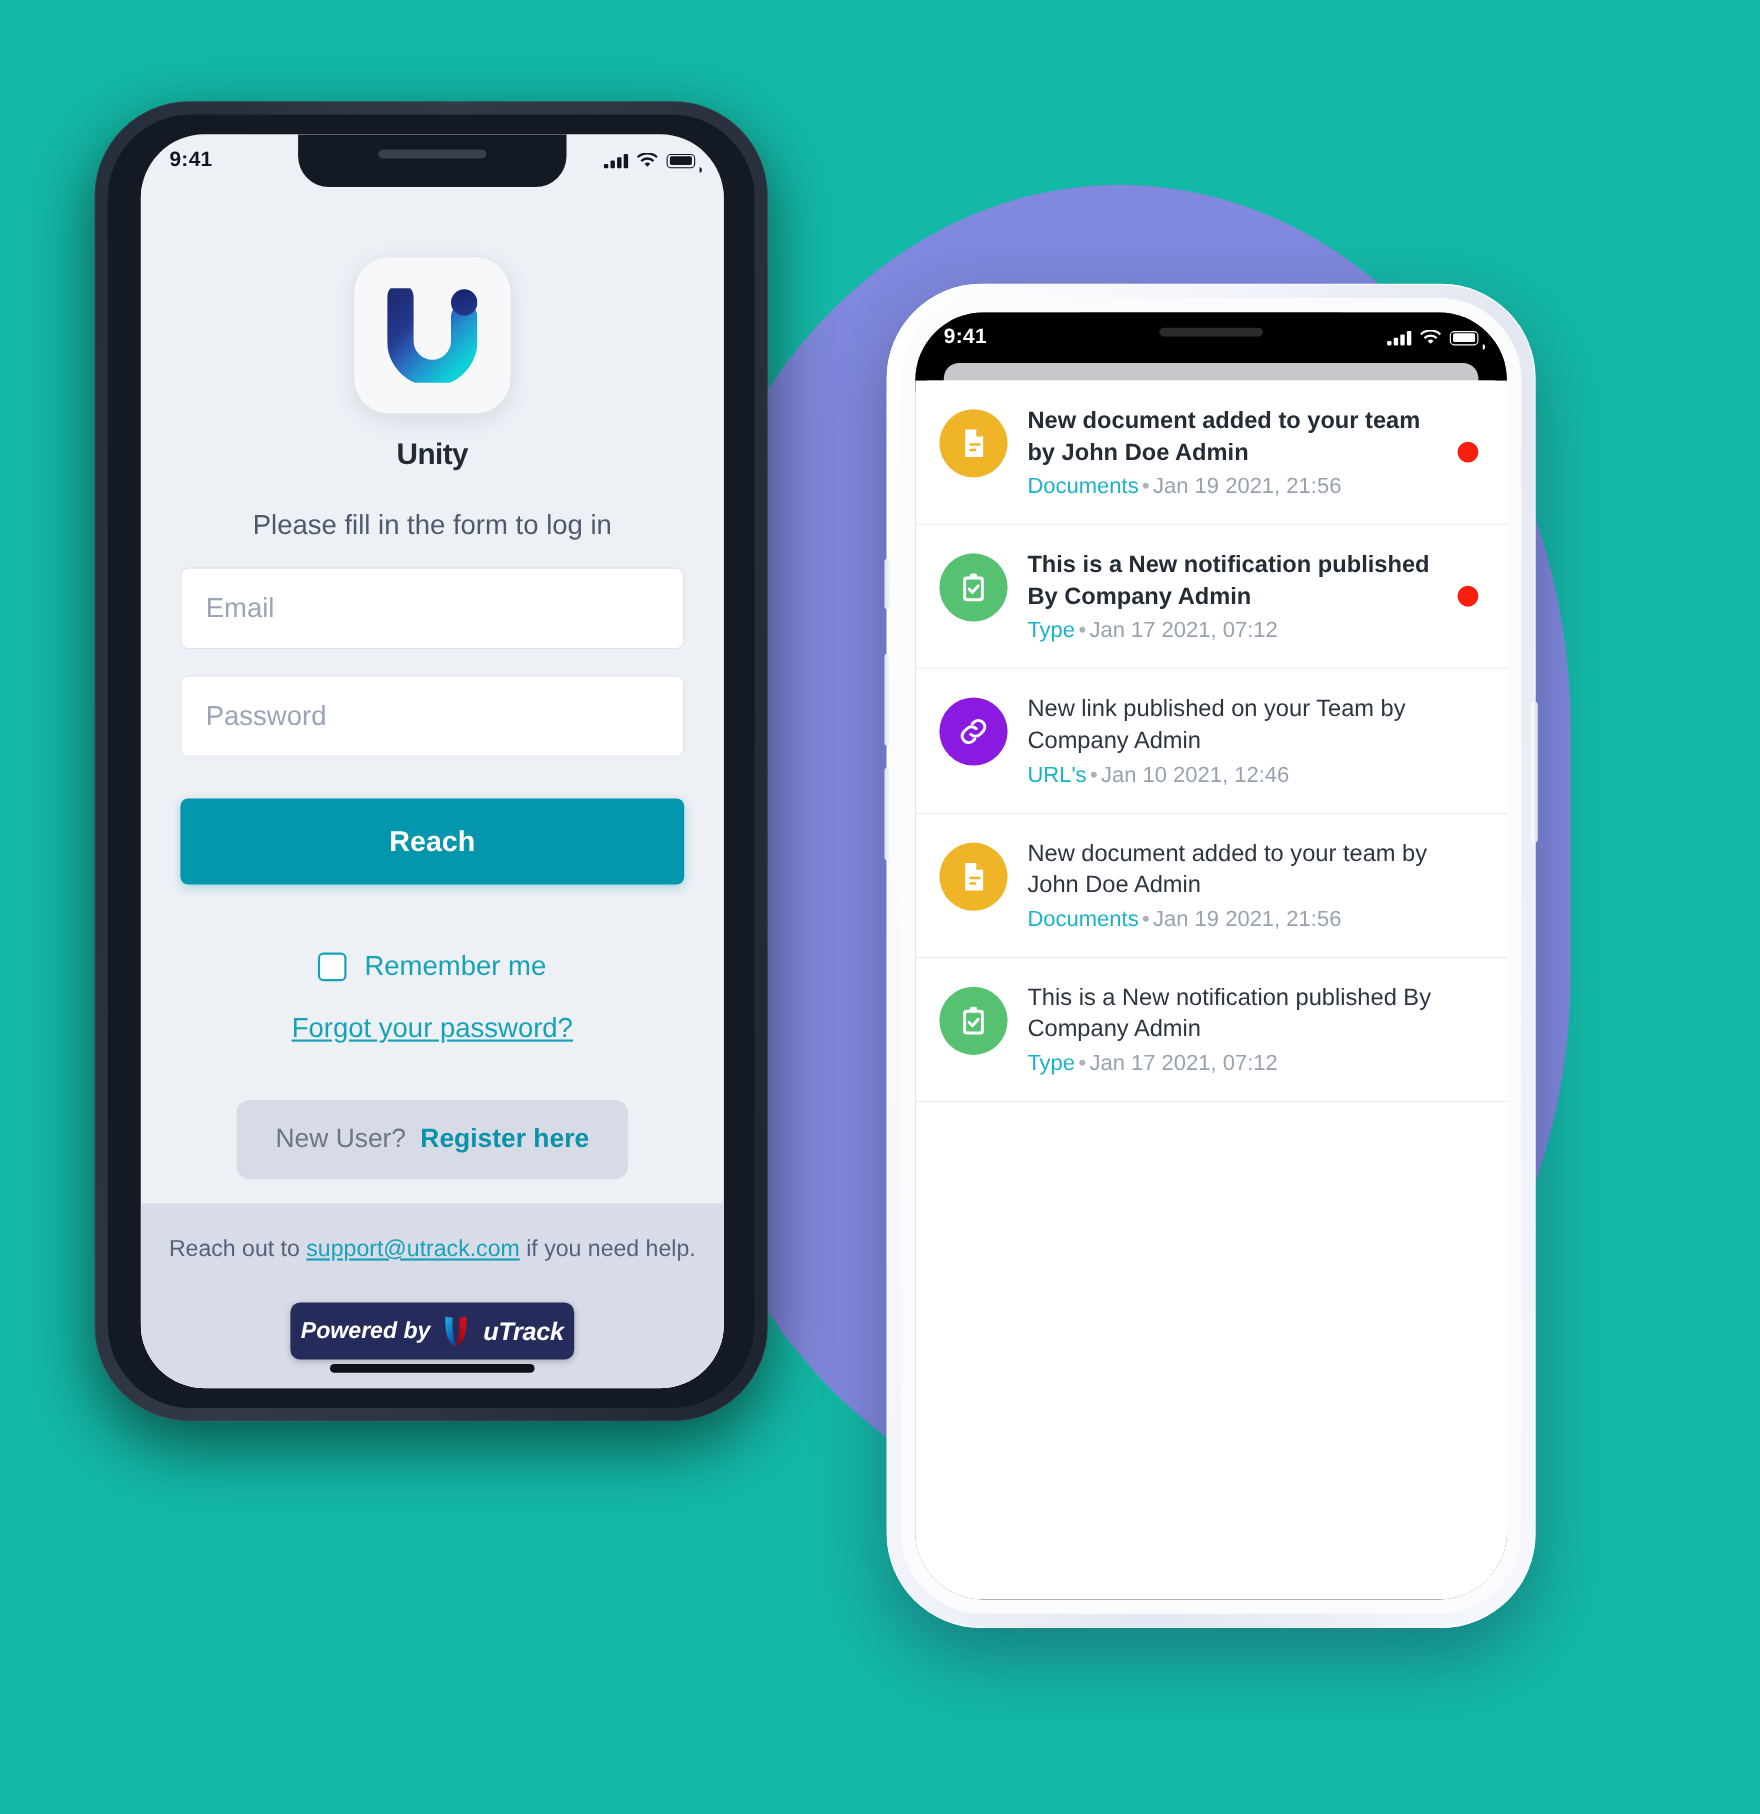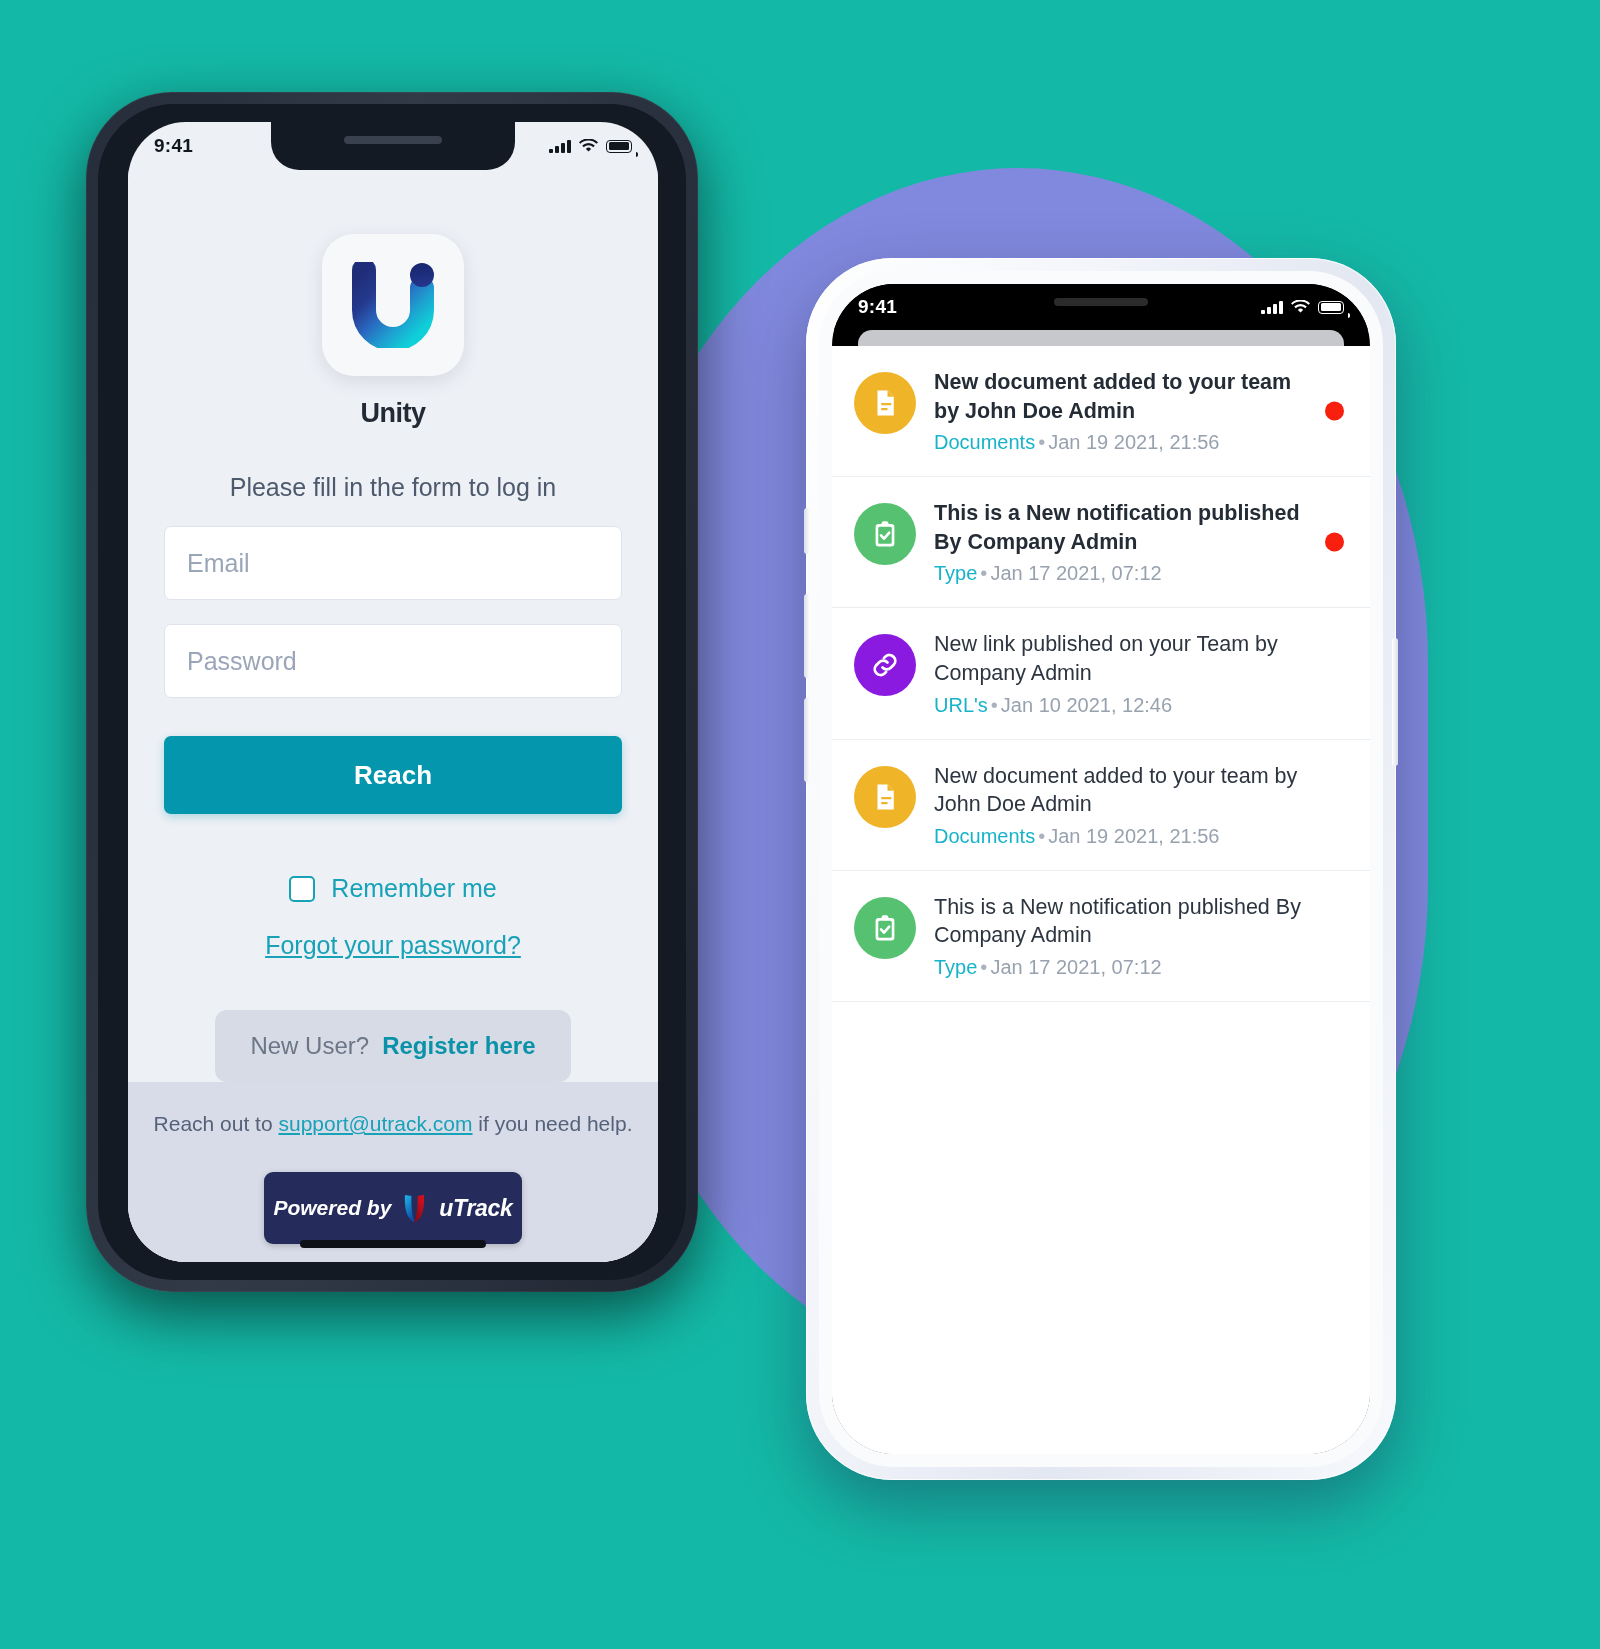--- a/index.html
+++ b/index.html
@@ -113,21 +113,21 @@
     background: #f7f8fa;
     border-radius: 32px;
     box-shadow: 0 5px 18px rgba(60,70,100,.13);
     display: flex; align-items: center; justify-content: center;
   }
   .brand-title {
     text-align: center; margin-top: 22px;
     font-size: 27px; font-weight: bold; color: #222a35; letter-spacing: -.5px;
   }
   .login-sub {
-    text-align: center; margin-top: 44px;
+    text-align: center; margin-top: 34px;
     font-size: 25px; color: #4d5a6e;
   }
   .field {
     margin-top: 24px;
     height: 74px;
     background: #ffffff;
     border: 1px solid #dfe3ea;
     border-radius: 7px;
     display: flex; align-items: center;
     padding: 0 22px;
@@ -175,21 +175,21 @@
   .login-footer {
     flex: none;
     background: #d8dce8;
     padding: 30px 18px 26px;
     text-align: center;
   }
   .help-line { font-size: 21px; color: #55627a; }
   .help-line a { color: #17a2b8; text-decoration: underline; }
   .utrack-badge {
     margin: 36px auto 0;
-    width: 258px; height: 72px;
+    width: 258px; height: 52px;
     background: #252c5c;
     border-radius: 9px;
     display: flex; align-items: center; justify-content: center; gap: 11px;
     box-shadow: 0 2px 6px rgba(0,0,0,.2);
   }
   .utrack-badge .pb {
     font-size: 21px; font-style: italic; font-weight: bold; color: #ffffff;
     font-family: "Liberation Sans", sans-serif;
   }
   .utrack-badge .ut {

